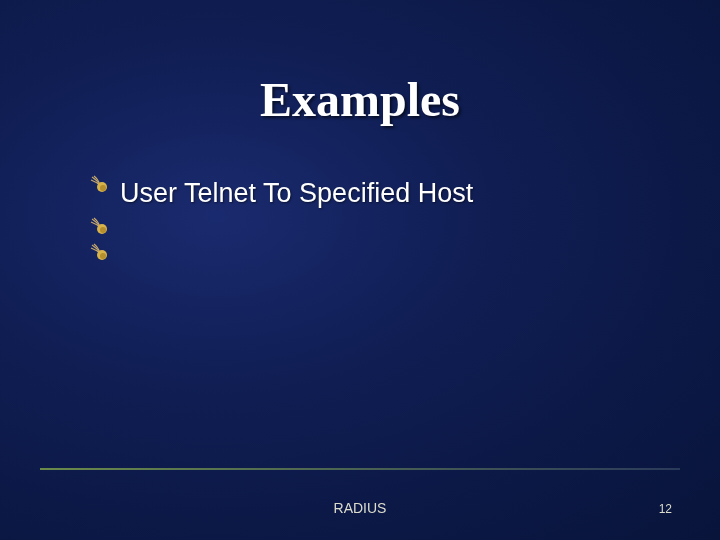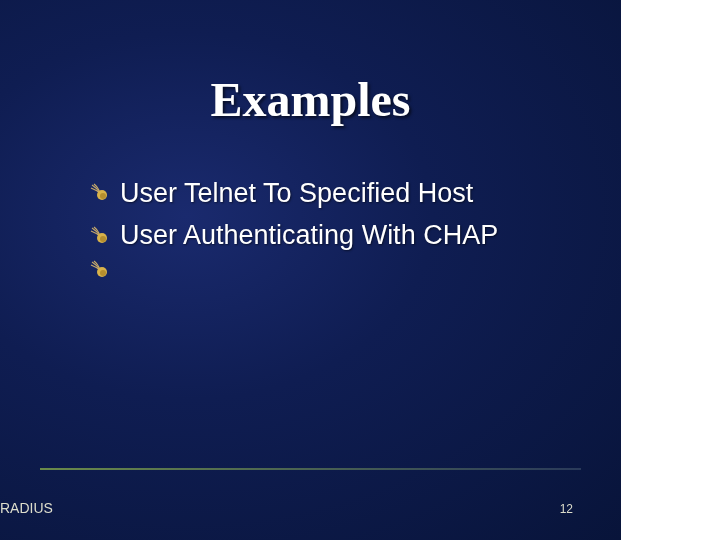--- a/index.html
+++ b/index.html
@@ -1,18 +1,18 @@
 <!DOCTYPE html>
 <html><head>
 <meta charset="utf-8">
 <style>
   * { margin: 0; padding: 0; box-sizing: border-box; }
   html, body { width: 720px; height: 540px; overflow: hidden; }
   .slide {
-    width: 621px;
+    width: 720px;
     height: 540px;
     background: radial-gradient(ellipse at 30% 40%, #1a2a6e 0%, #0f1d52 40%, #08143a 100%);
     position: relative;
     font-family: Arial, Helvetica, sans-serif;
     color: #ffffff;
   }
   .title {
     position: absolute;
     top: 72px;
     left: 0;
@@ -25,21 +25,20 @@
     text-shadow: 2px 2px 3px rgba(0,0,0,0.6);
   }
   .bullets {
     position: absolute;
     top: 175px;
     left: 90px;
     right: 40px;
   }
   .bullet-item {
     display: flex;
-    align-items: center;
     margin-bottom: 6px;
   }
   .bullet-icon {
     flex: 0 0 auto;
     margin-right: 10px;
   }
   .bullet-icon svg { display: block; }
   .bullet-text {
     font-size: 27px;
     color: #fff;
@@ -52,21 +51,21 @@
     right: 40px;
     bottom: 70px;
     height: 2px;
     background: linear-gradient(to right, #6a8a4a 0%, #2a3a5a 100%);
   }
   .footer-center {
     position: absolute;
     bottom: 24px;
     left: 0;
     width: 100%;
-    text-align: left;
+    text-align: center;
     font-size: 14px;
     color: #ddddcc;
   }
   .footer-page {
     position: absolute;
     bottom: 24px;
     right: 48px;
     font-size: 12px;
     color: #ddddcc;
   }
@@ -94,21 +93,20 @@
     <div class="bullet-item">
       <span class="bullet-icon">
         <svg width="20" height="20" viewBox="0 0 20 20">
           <path d="M2 2 Q7 5 10 10" stroke="#c7a96a" stroke-width="1.2" fill="none"></path>
           <path d="M4 1 Q8 4 10 10" stroke="#c7a96a" stroke-width="1.2" fill="none"></path>
           <path d="M1 5 Q6 7 10 10" stroke="#c7a96a" stroke-width="1.2" fill="none"></path>
           <circle cx="12" cy="12" r="5" fill="#d8b24a"></circle>
           <circle cx="13" cy="13" r="3" fill="#b58e2e"></circle>
         </svg>
       </span>
-      <span class="bullet-text">User Authenticating With CHAP</span>
     </div>
     <div class="bullet-item">
       <span class="bullet-icon">
         <svg width="20" height="20" viewBox="0 0 20 20">
           <path d="M2 2 Q7 5 10 10" stroke="#c7a96a" stroke-width="1.2" fill="none"></path>
           <path d="M4 1 Q8 4 10 10" stroke="#c7a96a" stroke-width="1.2" fill="none"></path>
           <path d="M1 5 Q6 7 10 10" stroke="#c7a96a" stroke-width="1.2" fill="none"></path>
           <circle cx="12" cy="12" r="5" fill="#d8b24a"></circle>
           <circle cx="13" cy="13" r="3" fill="#b58e2e"></circle>
         </svg>

